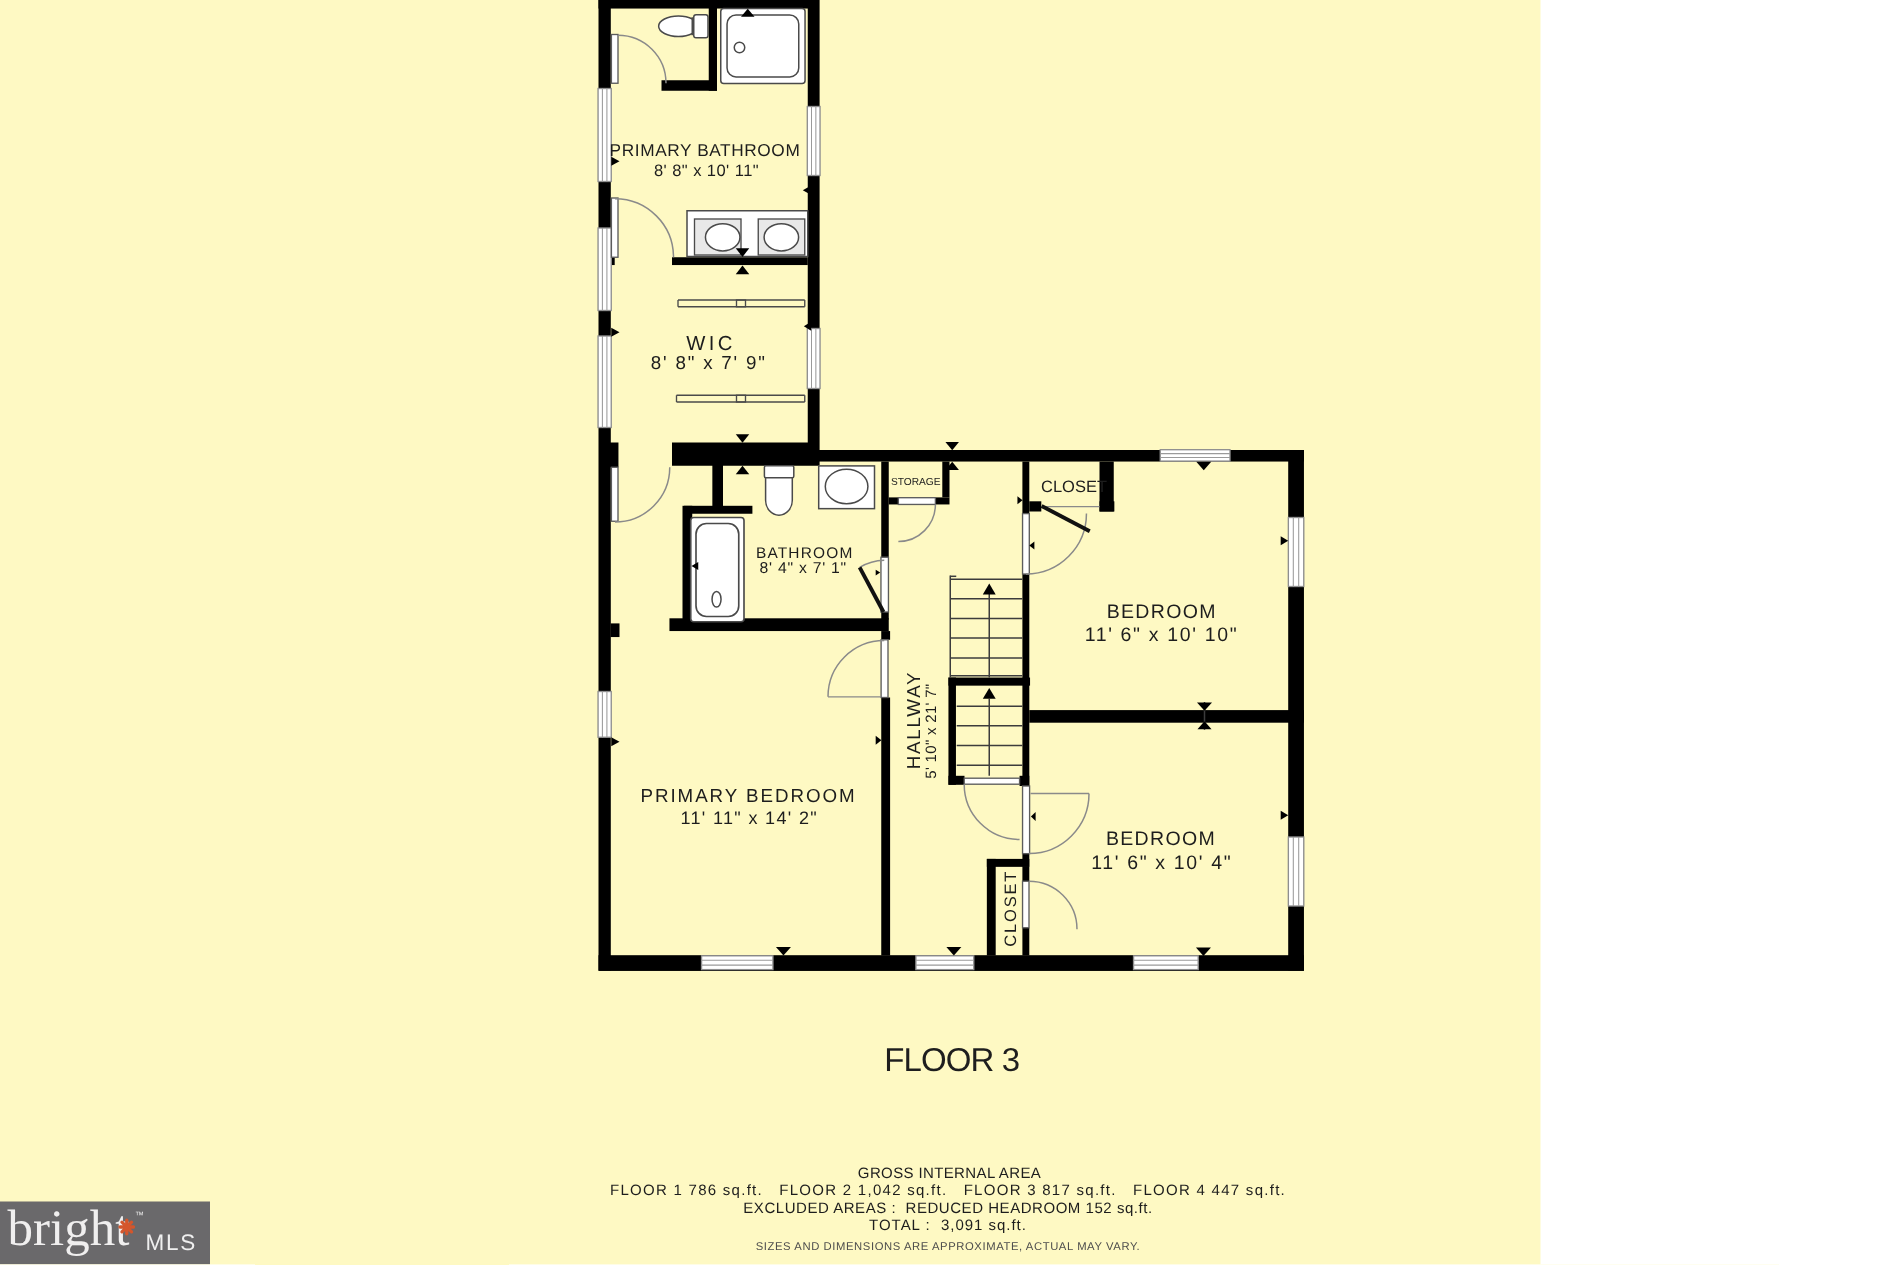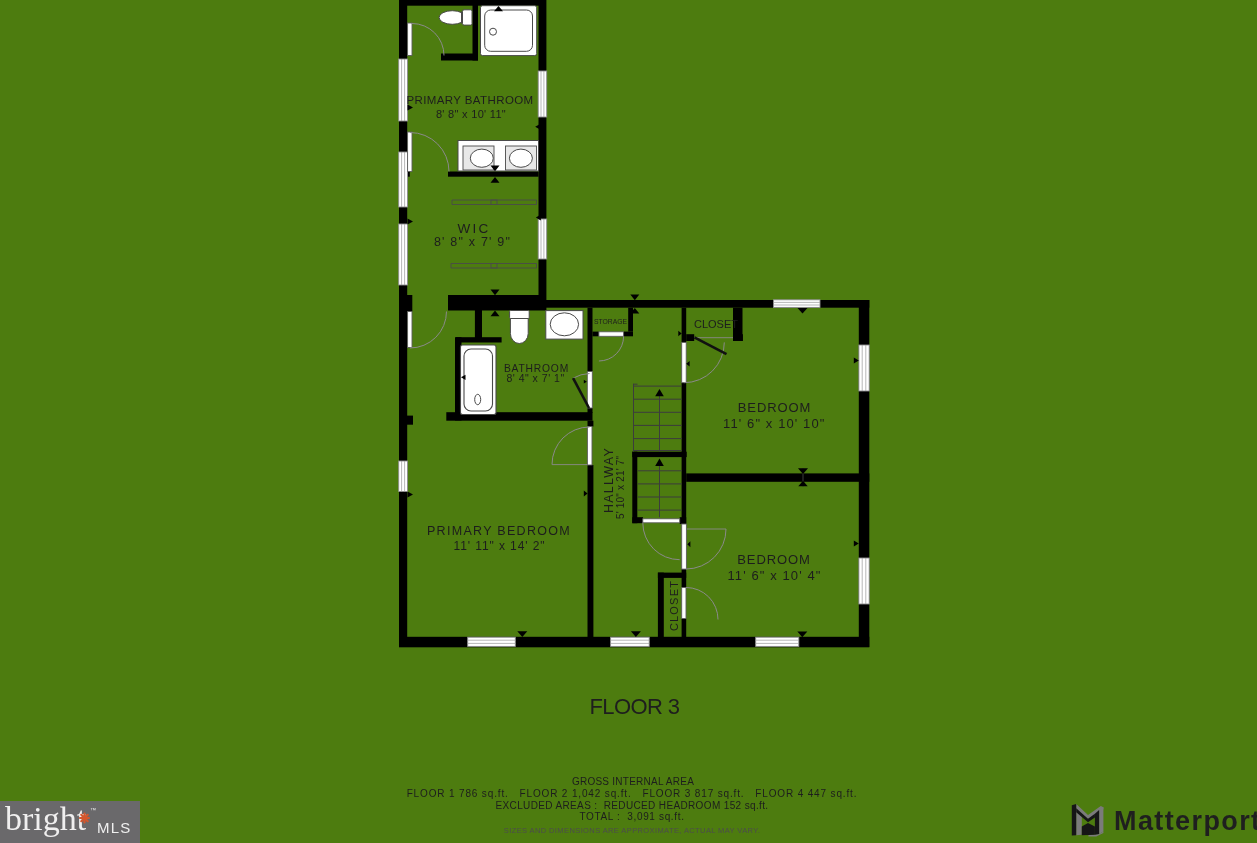--- a/index.html
+++ b/index.html
@@ -1,16 +1,16 @@
 <!DOCTYPE html>
 <html><head>
 <meta charset="utf-8">
 <style>
   html,body{margin:0;padding:0;background:#fff;}
-  #page{position:relative;width:1257px;height:843px;background:#4d7c0f;overflow:hidden;
+  #page{position:relative;width:1027px;height:843px;background:#fef9c3;overflow:hidden;
         font-family:"Liberation Sans",sans-serif;}
   svg text{font-family:"Liberation Sans",sans-serif;}
 </style>
 </head>
 <body>
 <div id="page">
 <svg width="1257" height="843" viewBox="0 0 1257 843">
 
 <g id="walls" fill="#000">
 

